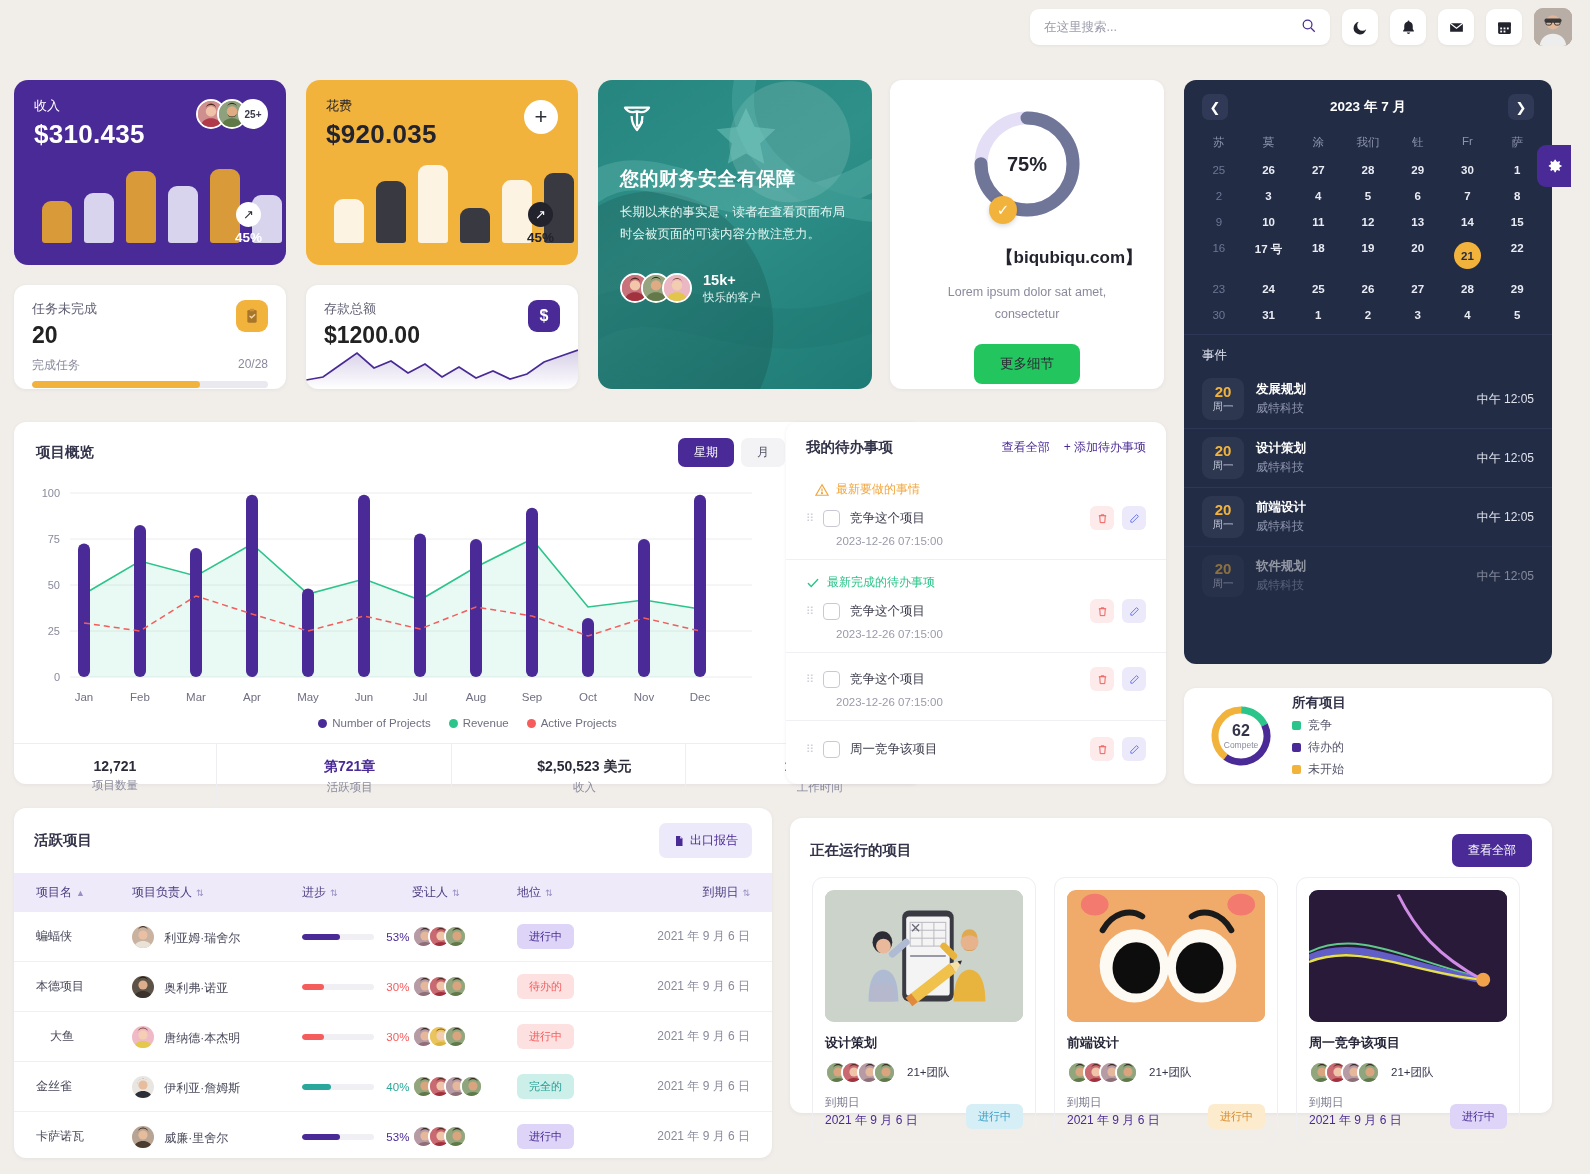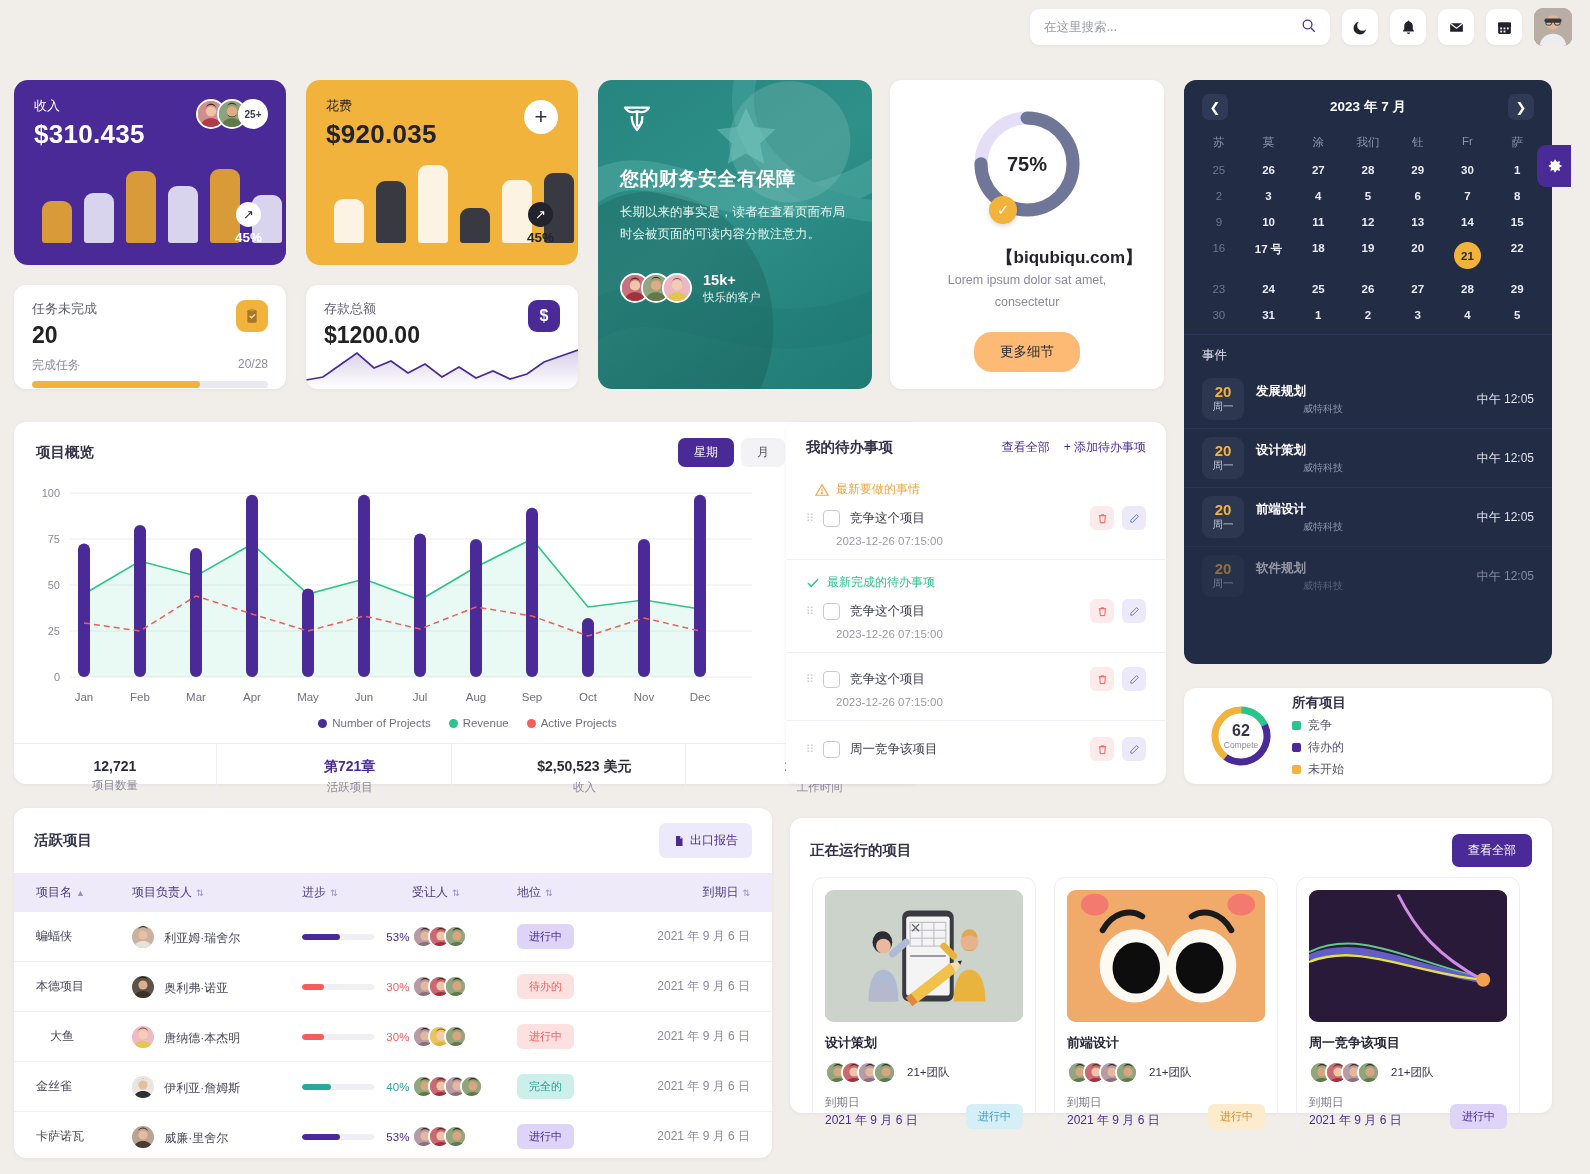--- a/index.html
+++ b/index.html
@@ -78,42 +78,42 @@
   .promo p { font-size:12.5px; line-height:1.75; color:#e4f4f1; margin-top:10px; }
 
   
   .gauge-wrap { position:relative; width:112px; height:112px; margin:0 auto; }
   .check-badge {
     position:absolute; left:18px; bottom:-4px; width:28px;height:28px;border-radius:50%;
     background:#f2b33d; color:#fff; display:flex;align-items:center;justify-content:center;font-size:15px;
     box-shadow:0 2px 5px rgba(0,0,0,.15);
   }
   .btn-amber {
-    background:#fdba74; color:#2c2c35; border:none; border-radius:18px;
+    background:#22c55e; color:#2c2c35; border:none; border-radius:8px;
     padding:11px 26px; font-size:13.5px; font-family:inherit; cursor:pointer; font-weight:500;
   }
 
   
   .calendar { position:absolute; background:#232c45; border-radius:12px; color:#fff; overflow:hidden; }
   .cal-head { display:flex; align-items:center; justify-content:space-between; padding:14px 18px 8px; }
   .cal-nav { width:26px;height:26px;border-radius:7px;background:#303a56;display:flex;align-items:center;justify-content:center;cursor:pointer;font-size:13px;}
   .cal-title { font-size:13.5px; font-weight:600; }
   .cal-grid { display:grid; grid-template-columns:repeat(7,1fr); padding:0 10px; }
   .cal-grid div { text-align:center; font-size:11.5px; padding:7px 0; }
   .cal-dow { color:#8c94ad; }
   .cal-day { font-weight:600; color:#e9ecf4; cursor:pointer; }
   .cal-day.muted { color:#6e7694; font-weight:400; }
   .cal-day.sel span { background:#f2b33d; color:#232c45; border-radius:50%; width:27px;height:27px;display:inline-flex;align-items:center;justify-content:center; }
   .ev-title { font-size:12.5px; padding:12px 18px 6px; color:#dfe3ee; }
   .ev-row { display:flex; align-items:center; gap:12px; padding:8px 18px; border-top:1px solid #2e3755; }
   .ev-date { width:42px;height:42px;border-radius:9px;background:#2d374f;display:flex;flex-direction:column;align-items:center;justify-content:center;flex:none; }
   .ev-d { font-size:15px;font-weight:700;color:#f2b33d;line-height:1.05; }
   .ev-w { font-size:10.5px;color:#c3c9da; }
   .ev-name { font-size:12.5px;font-weight:600;color:#fff; }
-  .ev-sub { font-size:10px;color:#8c94ad;margin-top:2px;margin-left:47px; }
+  .ev-sub { font-size:12px;color:#8c94ad;margin-top:2px; }
   .ev-time { margin-left:auto; font-size:12px; color:#dfe3ee; }
 
   .gear-tab {
     position:absolute; width:34px;height:42px;background:#4a2a96;border-radius:9px 0 0 9px;
     display:flex;align-items:center;justify-content:center;cursor:pointer;
   }
 
   
   .sec-title { font-size:14.5px; font-weight:600; color:#33334a; }
   .chip { padding:6px 16px; border-radius:7px; font-size:12px; background:#f3f3f6; color:#4f4f63; cursor:pointer; font-family:inherit; border:none; }
@@ -385,21 +385,21 @@
   <div class="card" style="left:890px;top:80px;width:274px;height:309px;padding:20px 22px;text-align:center;">
     <div class="gauge-wrap" style="margin-top:8px;">
       <svg width="112" height="112" viewBox="0 0 112 112">
         <circle cx="56" cy="56" r="46" fill="none" stroke="#e4dff6" stroke-width="13"></circle>
         <circle cx="56" cy="56" r="46" fill="none" stroke="#6f7698" stroke-width="13" stroke-linecap="round" stroke-dasharray="216.8 289.0" transform="rotate(-90 56 56)"></circle>
       </svg>
       <div style="position:absolute;inset:0;display:flex;align-items:center;justify-content:center;font-size:20px;font-weight:700;color:#23232e;">75%</div>
       <div class="check-badge">✓</div>
     </div>
     <div style="font-size:17px;font-weight:700;color:#23232e;margin-top:26px;text-align:right;">【biqubiqu.com】</div>
-    <div style="font-size:12.5px;color:#8a8a9c;margin-top:1px;line-height:1.75;">
+    <div style="font-size:12.5px;color:#8a8a9c;margin-top:13px;line-height:1.75;">
       <span>Lorem ipsum dolor sat amet,</span><br>
       <span>consectetur</span>
     </div>
     <button class="btn-amber" style="margin-top:18px;">更多细节</button>
   </div>
 
   <div class="calendar" style="left:1184px;top:80px;width:368px;height:584px;">
     <div class="cal-head">
       <div class="cal-nav">❮</div>
       <div class="cal-title">2023 年 7 月</div>

